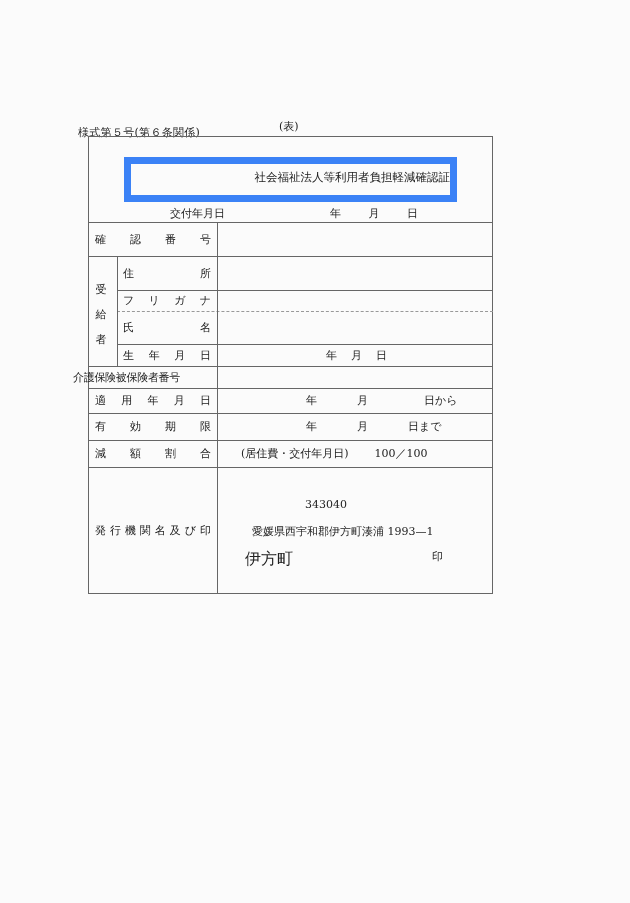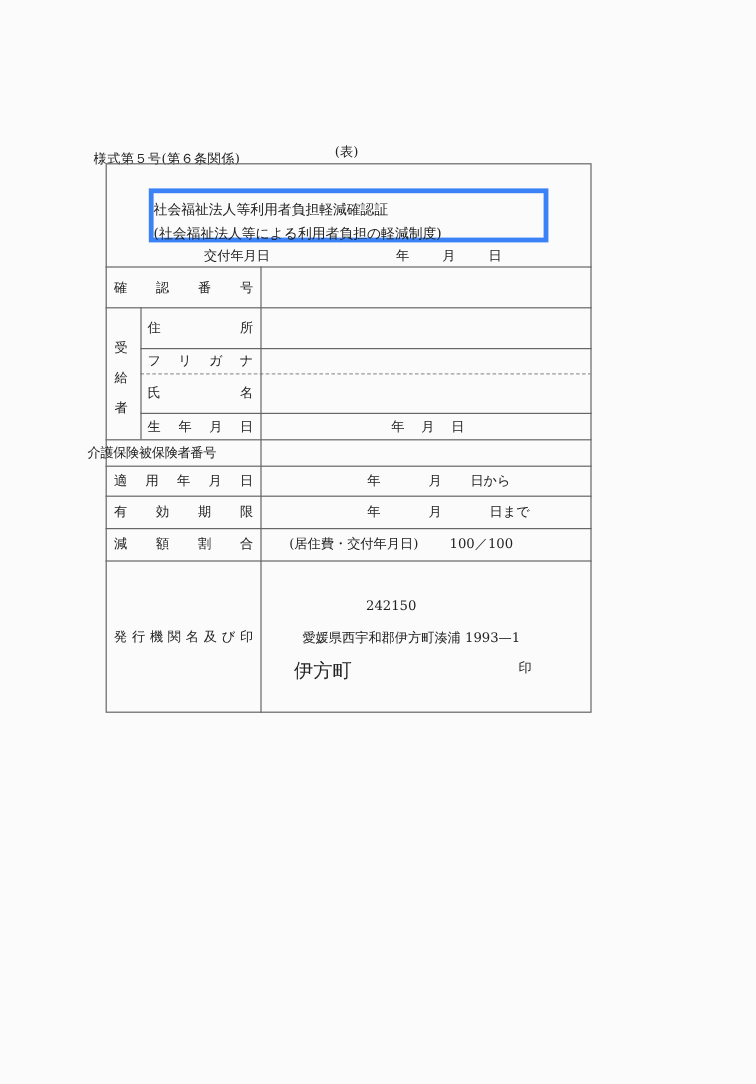--- a/index.html
+++ b/index.html
@@ -4,21 +4,21 @@
 <style>
   html, body { margin:0; padding:0; }
   body {
     width:630px; height:903px; background:#fbfbfb; position:relative; overflow:hidden;
     font-family: "DejaVu Serif", "Liberation Serif", serif; color:#222; font-size:11px;
   }
   .abs { position:absolute; }
   .form-id { left:78px; top:97px; font-size:11px; letter-spacing:0.3px;margin-top:28px; }
   .side-label { left:279px; top:119px; font-size:11px; }
   .outer { left:88px; top:136px; width:405px; height:458px; border:1px solid #666; box-sizing:border-box; }
-  .title-box { left:124px; top:157px; width:333px; height:45px; border:4px solid #3b82f6; box-sizing:border-box; text-align:left; }
+  .title-box { left:124px; top:157px; width:333px; height:45px; border:7px solid #3b82f6; box-sizing:border-box; text-align:right; }
   .title-box div { font-size:11.5px; line-height:20px; }
   .title-box .t1 { margin-top:3px; }
   .issue-label { left:170px; top:206px; font-size:11px; }
   .issue-val { left:330px; top:206px; font-size:11px; word-spacing:0; }
   .issue-val span { display:inline-block; }
   .hline { position:absolute; left:88px; width:405px; height:0; border-top:1px solid #666; }
   .hline.inner { left:117px; width:376px; }
   .hline.dashed { border-top:1px dashed #999; }
   .vline { position:absolute; width:0; border-left:1px solid #666; }
   .cell { position:absolute; display:flex; align-items:center; font-size:11px; }
@@ -29,21 +29,20 @@
 </head>
 <body>
 
 <div class="abs form-id">様式第５号(第６条関係)</div>
 <div class="abs side-label">(表)</div>
 
 <div class="abs outer"></div>
 
 <div class="abs title-box">
   <div class="t1">社会福祉法人等利用者負担軽減確認証</div>
-  <div>(社会福祉法人等による利用者負担の軽減制度)</div>
 </div>
 
 <div class="abs issue-label">交付年月日</div>
 <div class="abs issue-val">
   <span>年</span>
   <span style="margin-left:24px">月</span>
   <span style="margin-left:24px">日</span>
 </div>
 
 <div class="hline" style="top:222px"></div>
@@ -112,21 +111,21 @@
 <div class="cell spread" style="left:95px; top:388px; width:116px; height:25px">
   <span>適</span>
   <span>用</span>
   <span>年</span>
   <span>月</span>
   <span>日</span>
 </div>
 <div class="cell" style="left:306px; top:388px; height:25px">
   <span>年</span>
   <span style="margin-left:40px">月</span>
-  <span style="margin-left:24px">日から</span>
+  <span style="margin-left:56px">日から</span>
 </div>
 
 <div class="cell spread" style="left:95px; top:413px; width:116px; height:27px">
   <span>有</span>
   <span>効</span>
   <span>期</span>
   <span>限</span>
 </div>
 <div class="cell" style="left:306px; top:413px; height:27px">
   <span>年</span>
@@ -148,16 +147,16 @@
 <div class="cell spread" style="left:95px; top:467px; width:116px; height:127px">
   <span>発</span>
   <span>行</span>
   <span>機</span>
   <span>関</span>
   <span>名</span>
   <span>及</span>
   <span>び</span>
   <span>印</span>
 </div>
-<div class="abs" style="left:305px; top:498px; font-size:11px">242150</div>
+<div class="abs" style="left:305px; top:498px; font-size:11px">343040</div>
 <div class="abs" style="left:252px; top:524px; font-size:11px">愛媛県西宇和郡伊方町湊浦 1993—1</div>
 <div class="abs" style="left:245px; top:549px; font-size:16px">伊方町</div>
 <div class="abs" style="left:432px; top:549px; font-size:11px">印</div>
 
 </body></html>

